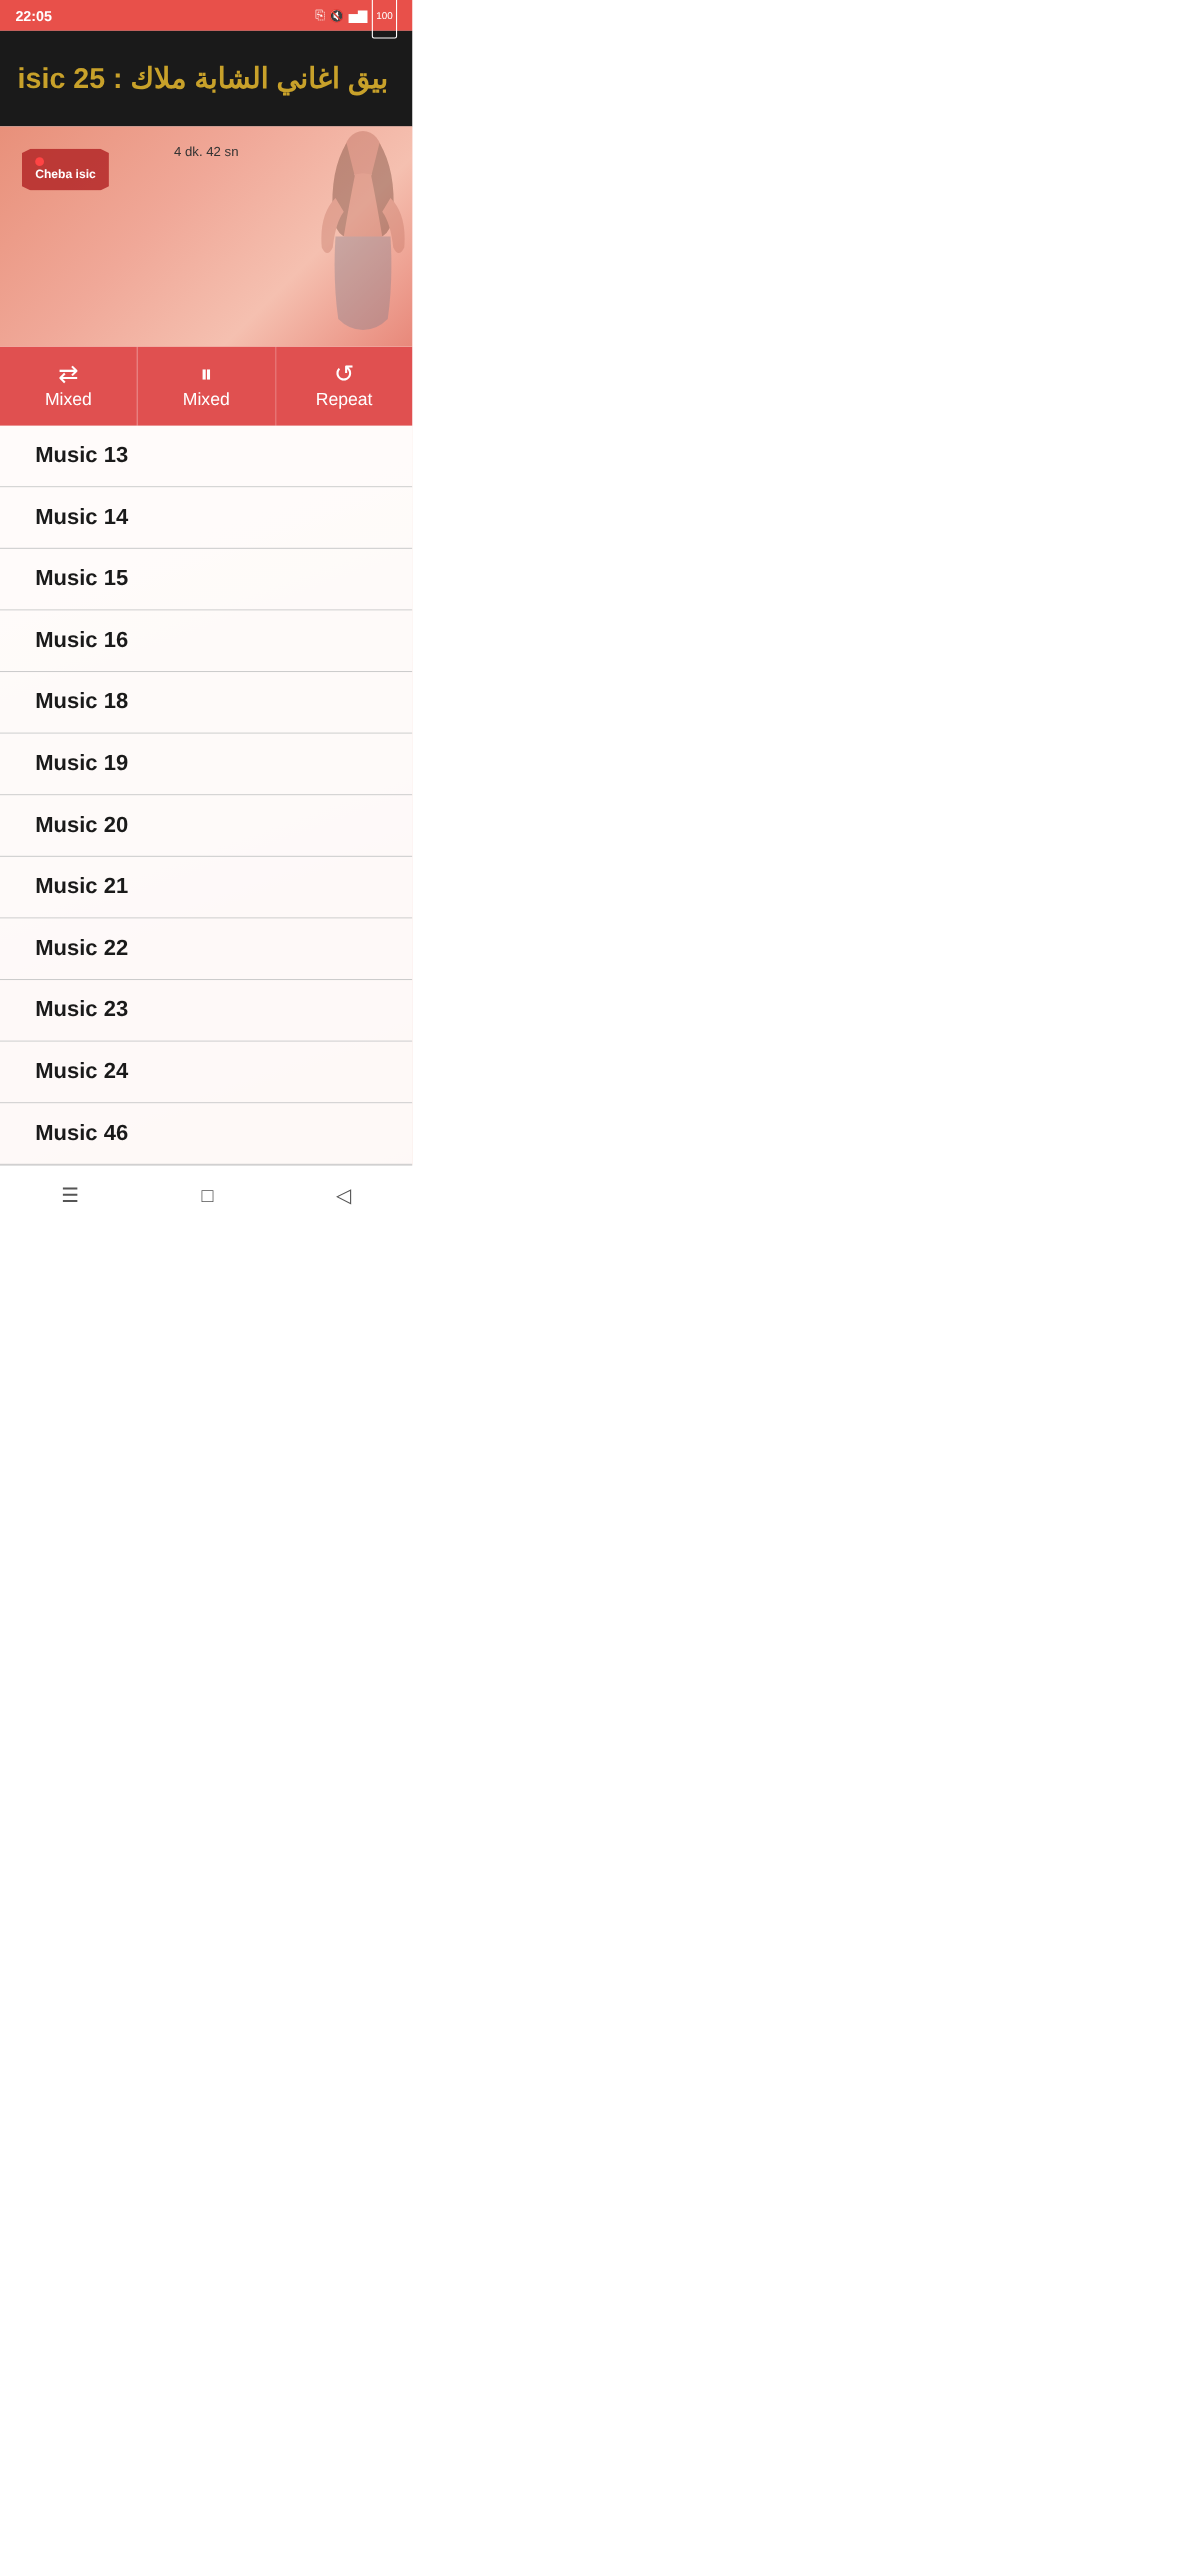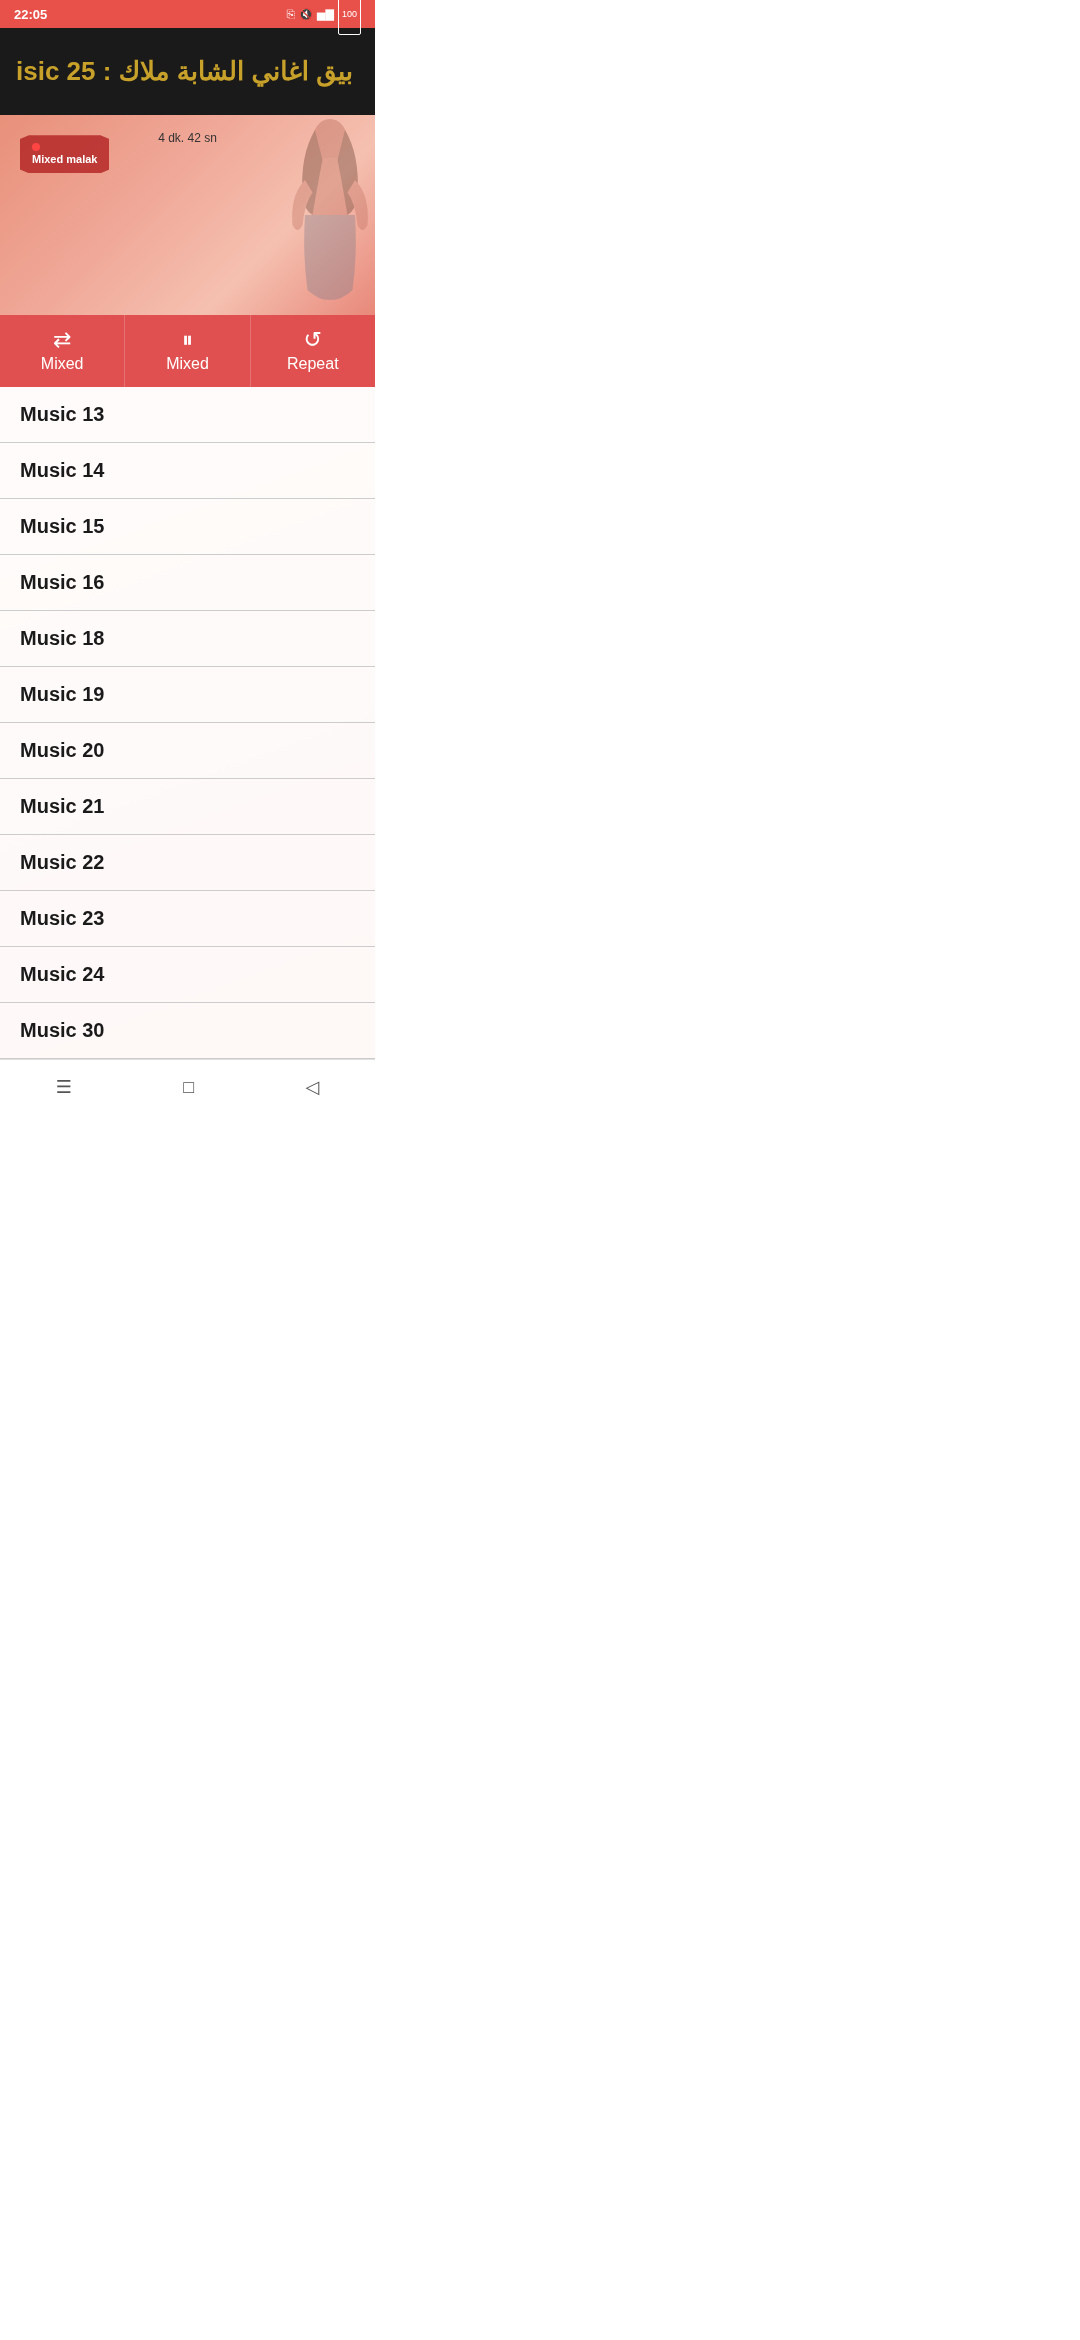--- a/index.html
+++ b/index.html
@@ -160,21 +160,21 @@
 
     
     .music-list {
       width: 100%;
       background: rgba(255, 255, 255, 0.85);
     }
 
     .music-item {
       display: flex;
       align-items: center;
-      padding: 16px 20px;
+      padding: 16px 32px;
       border-bottom: 1px solid #ccc;
       background: rgba(255, 255, 255, 0.6);
       cursor: pointer;
       position: relative;
     }
 
     .music-item-label {
       font-size: 20px;
       font-weight: bold;
       color: #1a1a1a;
@@ -261,21 +261,21 @@
     <path d="M140 30 Q170 80 165 160 Q162 190 145 200 Q135 140 125 90 Z" fill="#5a3020"></path>
 
     <path d="M60 200 Q55 280 65 350 Q85 370 110 370 Q135 370 155 350 Q165 280 160 200 Z" fill="#7a7a8a"></path>
 
     <path d="M60 130 Q30 160 35 220 Q45 240 55 220 Q60 175 75 155 Z" fill="#c07060"></path>
     <path d="M160 130 Q190 160 185 220 Q175 240 165 220 Q160 175 145 155 Z" fill="#c07060"></path>
   </svg>
 
   <div class="cheba-malak-badge">
     <span class="red-dot"></span>
-    <span>Mixed malak</span>
+    <span>Cheba isic</span>
   </div>
 
   <div class="duration-text">4 dk. 42 sn</div>
 </div>
 
 <div class="controls-row">
   <button class="control-btn">
     <span class="control-icon">⇄</span>
     <span class="control-label">Mixed</span>
   </button>
@@ -320,21 +320,21 @@
       <div class="music-item">
         <span class="music-item-label">Music 22</span>
       </div>
       <div class="music-item">
         <span class="music-item-label">Music 23</span>
       </div>
       <div class="music-item">
         <span class="music-item-label">Music 24</span>
       </div>
       <div class="music-item">
-        <span class="music-item-label">Music 30</span>
+        <span class="music-item-label">Music 46</span>
       </div>
     </div>
 </div>
 
 <div class="nav-bar">
   <button class="nav-btn">☰</button>
   <button class="nav-btn">□</button>
   <button class="nav-btn">◁</button>
 </div>
 

